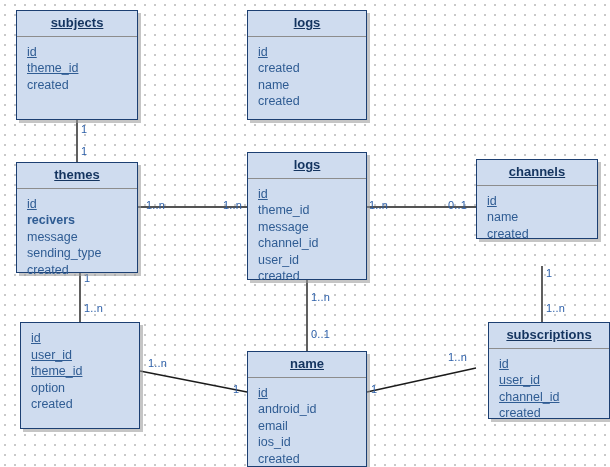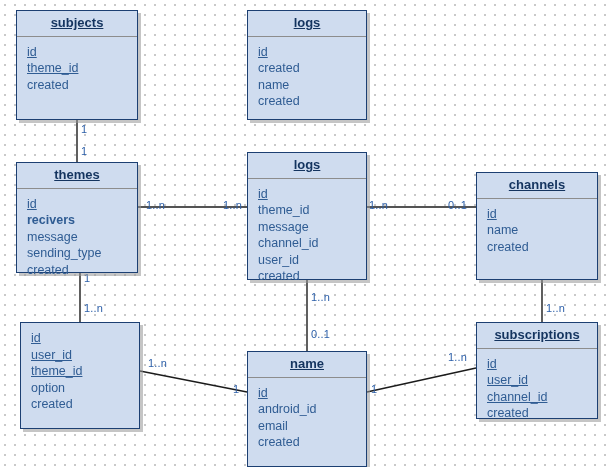--- a/index.html
+++ b/index.html
@@ -145,21 +145,21 @@
         <div class="entity-title" style="color: rgb(20, 52, 95);">logs</div>
         <div class="entity-fields">
           <div class="field key" style="color: rgb(47, 92, 147);">id</div>
           <div class="field" style="color: rgb(47, 92, 147);">theme_id</div>
           <div class="field" style="color: rgb(47, 92, 147);">message</div>
           <div class="field" style="color: rgb(47, 92, 147);">channel_id</div>
           <div class="field" style="color: rgb(47, 92, 147);">user_id</div>
           <div class="field" style="color: rgb(47, 92, 147);">created</div>
         </div>
       </div>
-      <div class="entity" style="left: 476px; top: 172px; width: 122px; height: 108px; background-color: rgb(207, 220, 239); border-color: rgb(28, 63, 114);">
+      <div class="entity" style="left: 476px; top: 159px; width: 122px; height: 80px; background-color: rgb(207, 220, 239); border-color: rgb(28, 63, 114);">
         <div class="entity-title" style="color: rgb(20, 52, 95);">channels</div>
         <div class="entity-fields">
           <div class="field key" style="color: rgb(47, 92, 147);">id</div>
           <div class="field" style="color: rgb(47, 92, 147);">name</div>
           <div class="field" style="color: rgb(47, 92, 147);">created</div>
         </div>
       </div>
       <div class="entity" style="left: 20px; top: 322px; width: 120px; height: 107px; background-color: rgb(207, 220, 239); border-color: rgb(28, 63, 114);">
         <div class="entity-fields">
           <div class="field key" style="color: rgb(47, 92, 147);">id</div>
@@ -168,24 +168,25 @@
           <div class="field" style="color: rgb(47, 92, 147);">option</div>
           <div class="field" style="color: rgb(47, 92, 147);">created</div>
         </div>
       </div>
       <div class="entity" style="left: 247px; top: 351px; width: 120px; height: 116px; background-color: rgb(207, 220, 239); border-color: rgb(28, 63, 114);">
         <div class="entity-title" style="color: rgb(20, 52, 95);">name</div>
         <div class="entity-fields">
           <div class="field key" style="color: rgb(47, 92, 147);">id</div>
           <div class="field" style="color: rgb(47, 92, 147);">android_id</div>
           <div class="field" style="color: rgb(47, 92, 147);">email</div>
+          <div class="field" style="color: rgb(47, 92, 147);">ios_id</div>
           <div class="field" style="color: rgb(47, 92, 147);">created</div>
         </div>
       </div>
-      <div class="entity" style="left: 476px; top: 322px; width: 122px; height: 97px; background-color: rgb(207, 220, 239); border-color: rgb(28, 63, 114);">
+      <div class="entity" style="left: 488px; top: 322px; width: 122px; height: 97px; background-color: rgb(207, 220, 239); border-color: rgb(28, 63, 114);">
         <div class="entity-title" style="color: rgb(20, 52, 95);">subscriptions</div>
         <div class="entity-fields">
           <div class="field key" style="color: rgb(47, 92, 147);">id</div>
           <div class="field key" style="color: rgb(47, 92, 147);">user_id</div>
           <div class="field key" style="color: rgb(47, 92, 147);">channel_id</div>
           <div class="field" style="color: rgb(47, 92, 147);">created</div>
         </div>
       </div>
     </div>
 </div>

